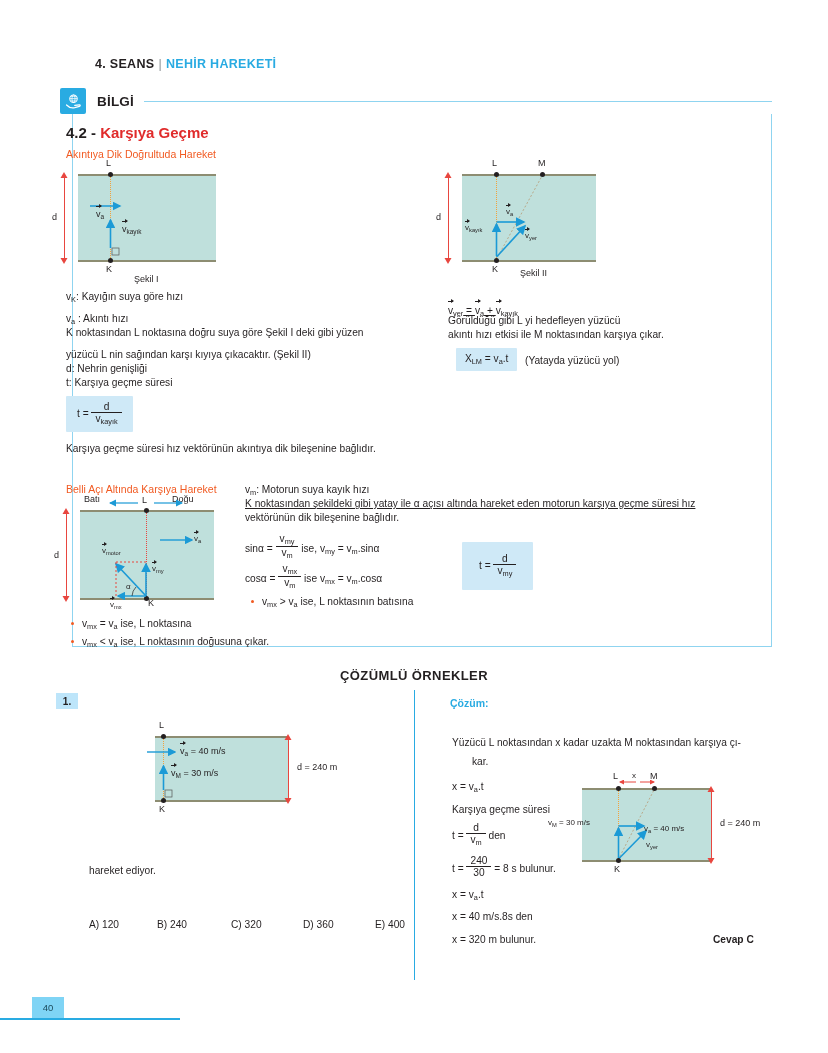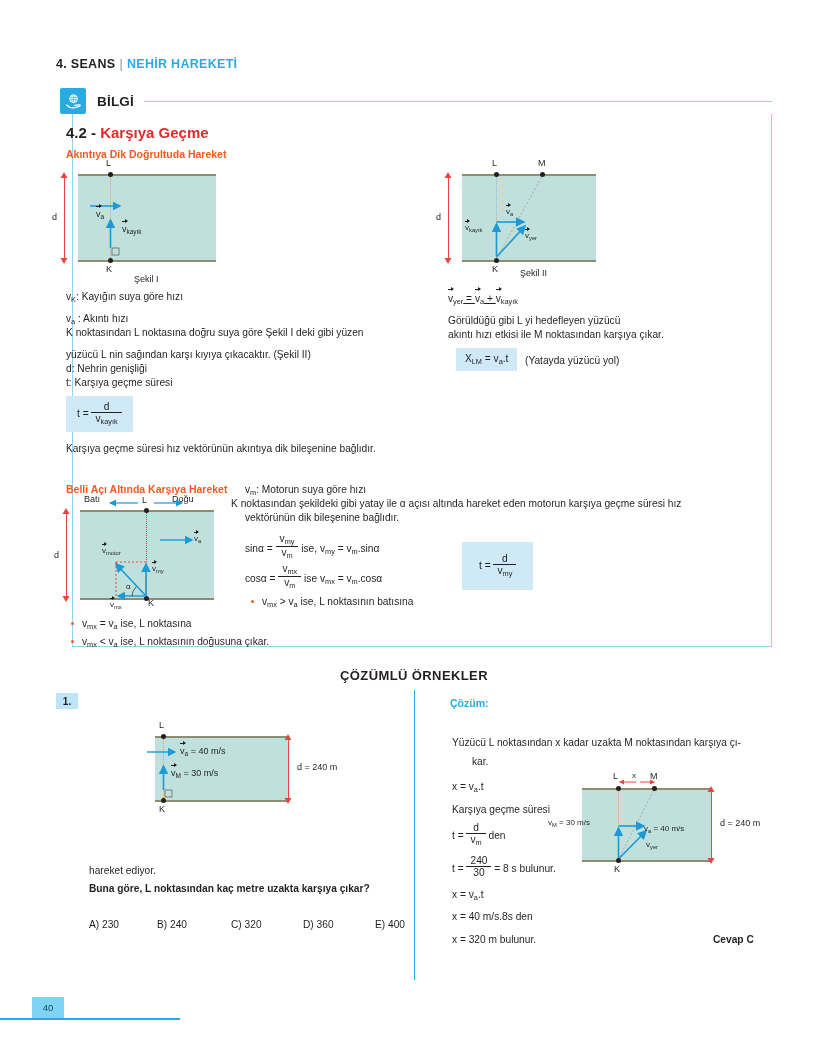--- a/index.html
+++ b/index.html
@@ -6,21 +6,21 @@
   body{
     width:828px;height:1053px;position:relative;overflow:hidden;
     font-family:"Liberation Sans","DejaVu Sans",sans-serif;
     color:#231f20;
     -webkit-font-smoothing:antialiased;
   }
   .page{position:absolute;inset:0;}
 
   
   .hdr{position:absolute;left:56px;top:57px;font-size:12.5px;font-weight:bold;letter-spacing:.3px;}
-  .hdr .seans{color:#231f20;}
+  .hdr .seans{color:#231f20;margin-left:39px;}
   .hdr .bar{color:#8d9296;font-weight:normal;padding:0 4px;}
   .hdr .topic{color:#29abe2;font-weight:bold;}
 
   
   .bilgi-wrap{position:absolute;left:60px;top:88px;width:712px;}
   .bilgi-head{display:flex;align-items:center;height:26px;}
   .bilgi-icon{
     width:26px;height:26px;background:#29abe2;border-radius:2px;
     display:flex;align-items:center;justify-content:center;flex:0 0 auto;
   }
@@ -30,21 +30,21 @@
     border:1px solid #8fd4f0;border-top:none;
     border-right:1px solid #8fd4f0;
     margin-left:12px;margin-top:0;height:532px;position:relative;
     border-left:none;
   }
   .bilgi-left-edge{position:absolute;left:12px;top:26px;width:1px;height:532px;background:#8fd4f0;}
 
   .sec-num{position:absolute;left:66px;top:124px;font-size:15px;font-weight:bold;}
   .sec-num .dark{color:#231f20;}
   .sec-num .red{color:#e02b2b;}
-  .sub-head{position:absolute;font-size:10.5px;font-weight:bold;color:#f15a22;}
+  .sub-head{position:absolute;font-size:10.5px;font-weight:normal;color:#f15a22;}
   .sub1{left:66px;top:148px;}
   .sub2{left:66px;top:483px;}
 
   
   .txt{position:absolute;font-size:10.2px;line-height:13px;color:#231f20;}
   .txt.b{font-weight:bold;}
   sub{font-size:.72em;vertical-align:-.28em;}
   .vecarrow{position:relative;display:inline-block;}
   .vecarrow::before{
     content:"";position:absolute;left:0;right:0;top:-.30em;height:1px;background:currentColor;
@@ -207,21 +207,21 @@
   <div class="chip" style="left:66px;top:396px;">
     <span>t =</span>
     <span class="frac">
       <span class="num">d</span>
       <span class="den"><span>v</span><sub>kayık</sub></span>
     </span>
   </div>
 
   <div class="txt" style="left:66px;top:442px;">Karşıya geçme süresi hız vektörünün akıntıya dik bileşenine bağlıdır.</div>
 
-  <div class="txt" style="left:448px;top:292px;text-decoration:underline;">
+  <div class="txt" style="left:448px;top:304px;text-decoration:underline;">
     <span class="vecarrow"><span>v</span></span><sub>yer</sub>
     = <span class="vecarrow">v</span><sub>a</sub>
     + <span class="vecarrow">v</span><sub>kayık</sub>
   </div>
   <div class="txt" style="left:448px;top:314px;">Görüldüğü gibi L yi hedefleyen yüzücü</div>
   <div class="txt" style="left:448px;top:328px;">akıntı hızı etkisi ile M noktasından karşıya çıkar.</div>
 
   <div class="chip" style="left:456px;top:348px;padding:5px 9px;">
     <span>X</span><sub>LM</sub>
     <span>= v</span><sub>a</sub><span>.t</span>
@@ -279,23 +279,23 @@
     </svg>
     <div class="dim" style="left:-14px;top:0;width:1px;height:86px;"></div>
     <svg style="position:absolute;left:-18px;top:-4px;" width="10" height="96">
       <path d="M4,0 L7.5,6 L0.5,6 z" fill="#e8463f"></path>
       <path d="M4,94 L7.5,88 L0.5,88 z" fill="#e8463f"></path>
     </svg>
     <div class="lbl" style="left:-26px;top:38px;">d</div>
   </div>
 
   <div class="txt" style="left:245px;top:483px;">
-    <span>v</span><sub>m</sub><span>: Motorun suya göre hızı</span>
-  </div>
-  <div class="txt" style="left:231px;top:497px;">K noktasından şekildeki gibi yatay ile α açısı altında hareket eden motorun karşıya geçme süresi hız</div>
+    <span>v</span><sub>m</sub><span>: Motorun suya kayık hızı</span>
+  </div>
+  <div class="txt" style="left:245px;top:497px;text-decoration:underline;">K noktasından şekildeki gibi yatay ile α açısı altında hareket eden motorun karşıya geçme süresi hız</div>
   <div class="txt" style="left:245px;top:511px;">vektörünün dik bileşenine bağlıdır.</div>
 
   <div class="txt" style="left:245px;top:533px;">
     <span>sinα =</span>
     <span class="frac" style="vertical-align:-.4em;">
       <span class="num"><span>v</span><sub>my</sub></span>
       <span class="den"><span>v</span><sub>m</sub></span>
     </span>
     <span>ise, v</span><sub>my</sub><span> = v</span><sub>m</sub><span>.sinα</span>
   </div>
@@ -364,24 +364,23 @@
     </div>
     <div class="dim" style="left:133px;top:0;width:1px;height:62px;"></div>
     <svg style="position:absolute;left:129px;top:-4px;" width="10" height="72">
       <path d="M4,0 L7.5,6 L0.5,6 z" fill="#e8463f"></path>
       <path d="M4,70 L7.5,64 L0.5,64 z" fill="#e8463f"></path>
     </svg>
     <div class="lbl" style="left:142px;top:24px;">d = 240 m</div>
   </div>
 
   <div class="txt" style="left:89px;top:864px;">hareket ediyor.</div>
-  <div class="txt b" style="left:89px;top:882px;">Buna göre, L noktasından kaç metre uzakta karşıya çıkar?</div>
 
   <div>
-    <div class="txt" style="left:89px;top:918px;">A) 230</div>
+    <div class="txt" style="left:89px;top:918px;">A) 120</div>
     <div class="txt" style="left:157px;top:918px;">B) 240</div>
     <div class="txt" style="left:231px;top:918px;">C) 320</div>
     <div class="txt" style="left:303px;top:918px;">D) 360</div>
     <div class="txt" style="left:375px;top:918px;">E) 400</div>
   </div>
 
   <div class="txt" style="left:452px;top:736px;">Yüzücü L noktasından x kadar uzakta M noktasından karşıya çı-</div>
   <div class="txt" style="left:452px;top:755px;padding-left:20px;">kar.</div>
   <div class="txt" style="left:452px;top:780px;">
     <span>x = v</span><sub>a</sub><span>.t</span>

